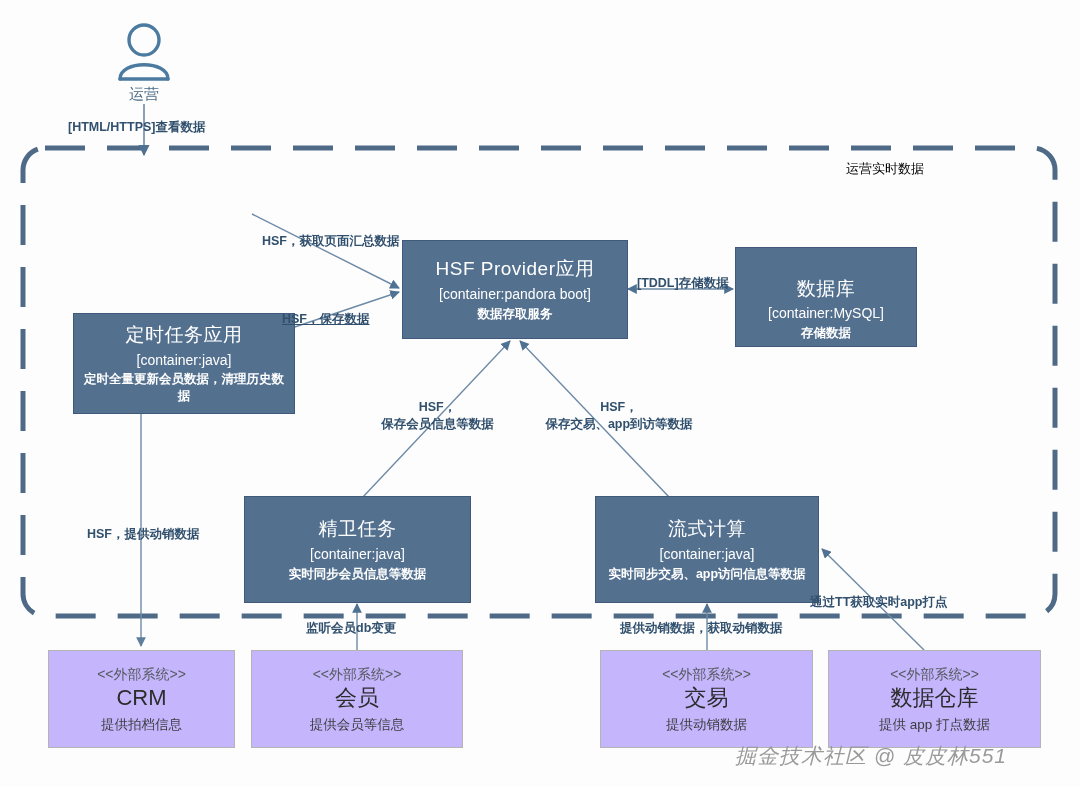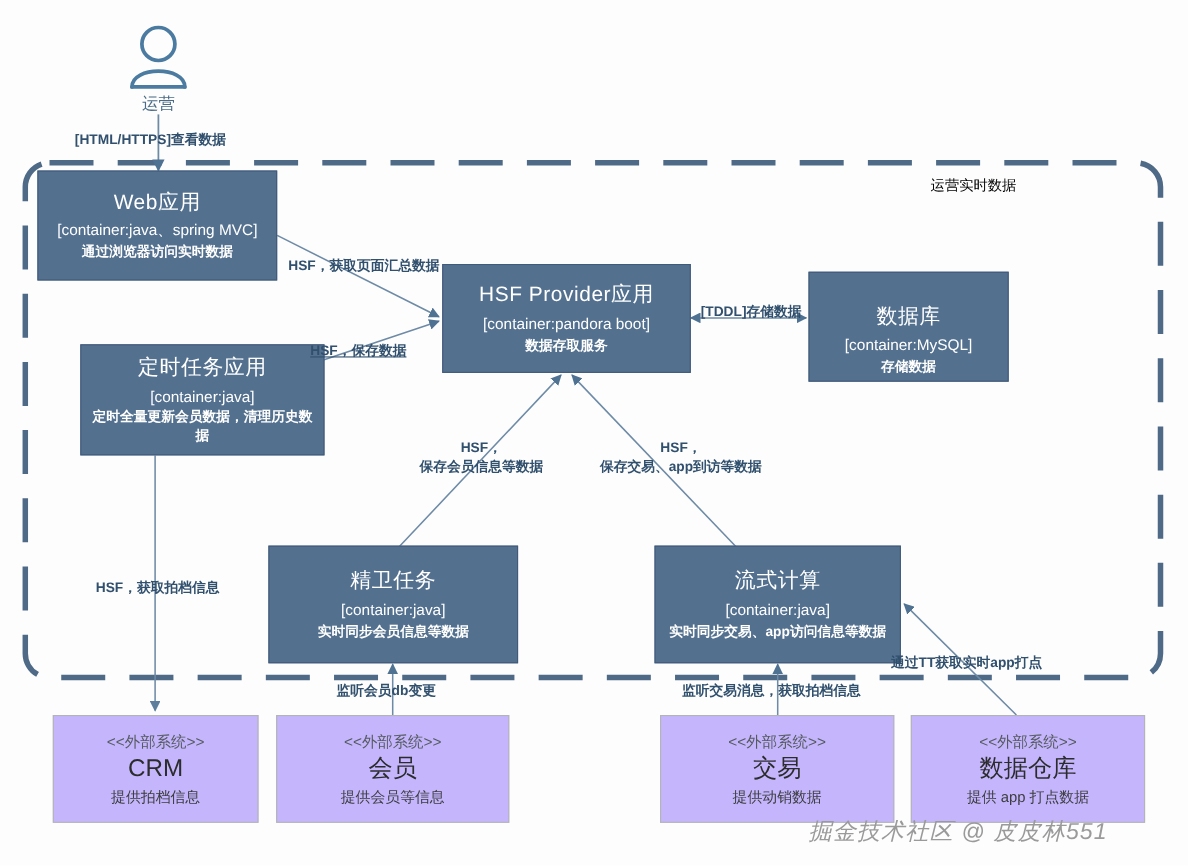--- a/index.html
+++ b/index.html
@@ -160,25 +160,20 @@
 
     <g>
       <circle cx="144" cy="40" r="15" fill="none" stroke="#4b7ba0" stroke-width="3.4"></circle>
       <path d="M 120 79 C 120 60 168 60 168 79" fill="none" stroke="#4b7ba0" stroke-width="3.4" stroke-linecap="round"></path>
       <line x1="120" y1="79" x2="168" y2="79" stroke="#4b7ba0" stroke-width="3.4" stroke-linecap="round"></line>
     </g>
   </svg>
 
   <div class="actor-label">运营</div>
 
-  <div class="node" style="left:34px; top:155px; width:218px; height:100px;">
-    <div class="n-title">Web应用</div>
-    <div class="n-sub">[container:java、spring MVC]</div>
-    <div class="n-desc">通过浏览器访问实时数据</div>
-  </div>
 
   <div class="node" style="left:34px; top:313px; width:222px; height:101px;margin-left:39px;">
     <div class="n-title">定时任务应用</div>
     <div class="n-sub">[container:java]</div>
     <div class="n-desc">定时全量更新会员数据，清理历史数据</div>
   </div>
 
   <div class="node" style="left:402px; top:240px; width:226px; height:99px;">
     <div class="n-title">HSF Provider应用</div>
     <div class="n-sub">[container:pandora boot]</div>
@@ -238,25 +233,25 @@
   <div class="elabel two" style="left:370px; top:399px; width:135px;">
     <div>HSF，</div>
     <div>保存会员信息等数据</div>
   </div>
 
   <div class="elabel two" style="left:529px; top:399px; width:180px;">
     <div>HSF，</div>
     <div>保存交易、app到访等数据</div>
   </div>
 
-  <div class="elabel" style="left:87px; top:526px;">HSF，获取拍档信息</div>
+  <div class="elabel" style="left:87px; top:526px;">HSF，提供动销数据</div>
 
   <div class="elabel" style="left:306px; top:620px;">监听会员db变更</div>
 
-  <div class="elabel" style="left:620px; top:620px;">监听交易消息，获取拍档信息</div>
+  <div class="elabel" style="left:620px; top:620px;">提供动销数据，获取动销数据</div>
 
   <div class="elabel" style="left:810px; top:594px;">通过TT获取实时app打点</div>
 
   <div class="elabel plain" style="left:846px; top:160px; font-size:13px;">运营实时数据</div>
 
   <div class="watermark">掘金技术社区 @ 皮皮林551</div>
 
 </div>
 
 </body></html>

